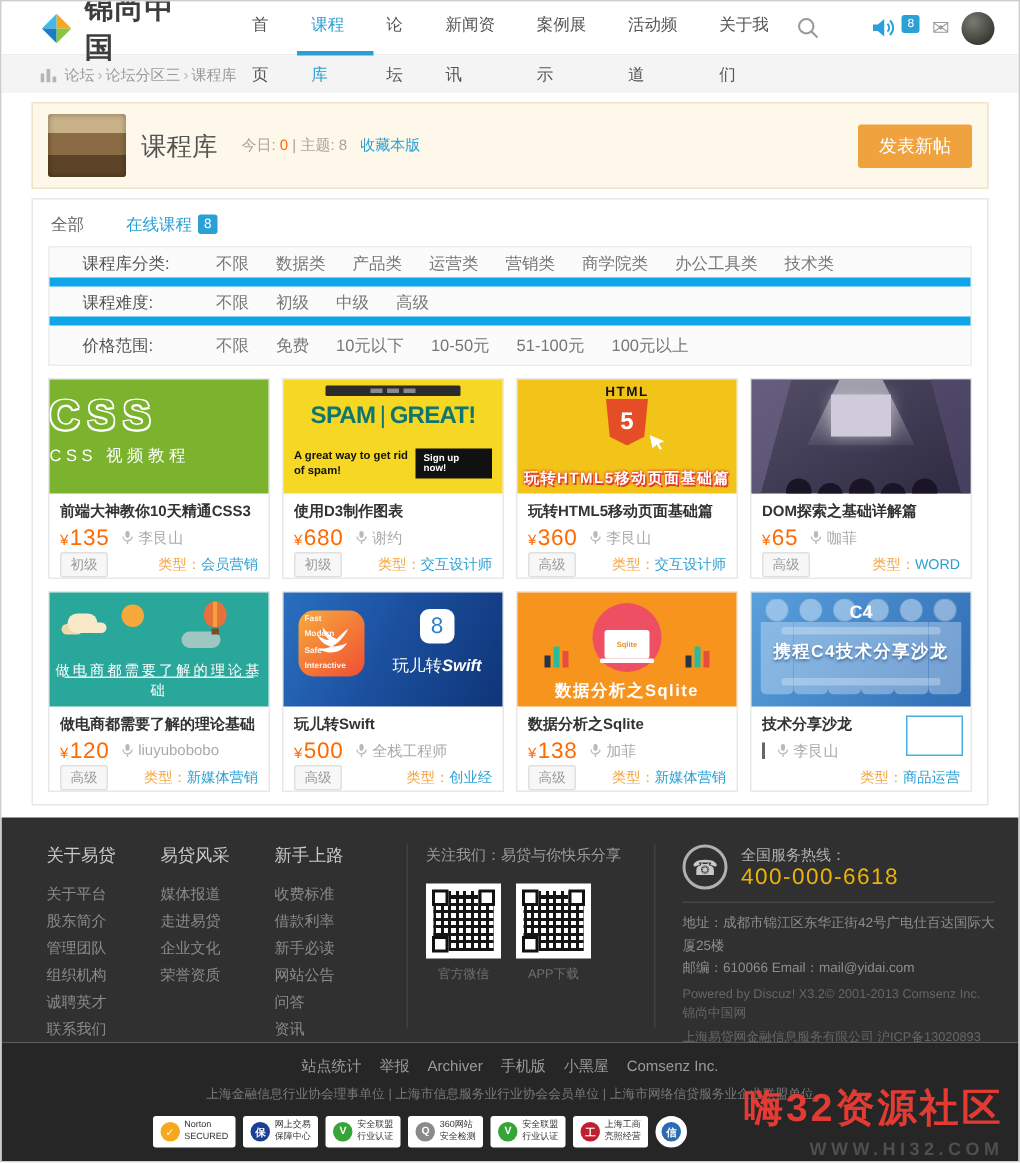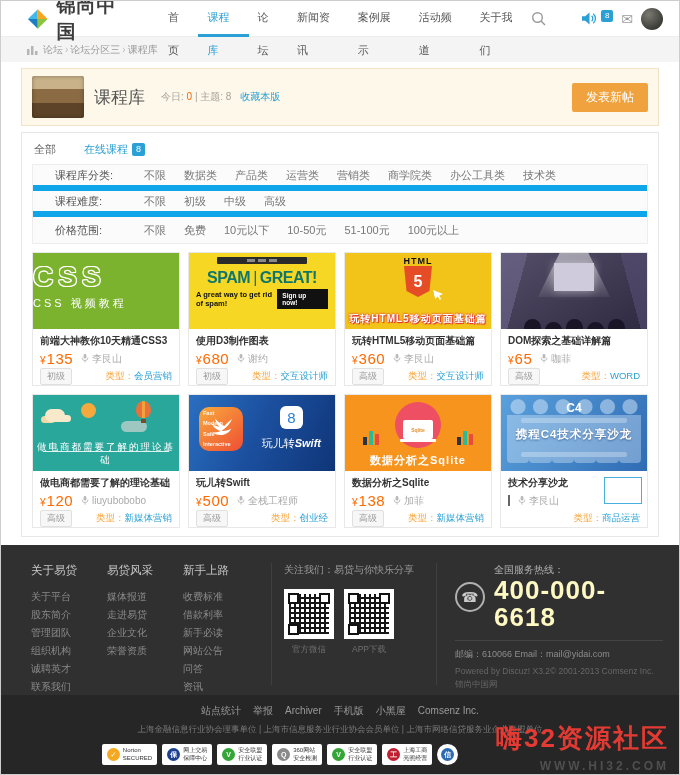--- a/index.html
+++ b/index.html
@@ -71,21 +71,21 @@
 .cover-css{background:#7cb32e;text-align:left;padding-top:8px}
 .css-big{font-size:28px;font-weight:bold;letter-spacing:5px;color:#7cb32e;
  text-shadow:-1px -1px 0 #fff,1px -1px 0 #fff,-1px 1px 0 #fff,1px 1px 0 #fff,0 -1px 0 #fff,0 1px 0 #fff,-1px 0 0 #fff,1px 0 0 #fff}
 .css-sub{font-size:11px;color:#fff;letter-spacing:3px;margin-top:3px}
 
 .cover-spam{background:#f6d723}
 .spam-topbar{width:62%;margin:4px auto 0;height:7px;background:#2b2b2b;border-radius:1px;display:flex;align-items:center;justify-content:center;gap:3px}
 .spam-topbar i{width:8px;height:3px;background:#8a8a8a}
 .spam-main{font-size:16px;font-weight:bold;color:#0f766e;text-align:center;margin-top:5px;letter-spacing:-.5px}
 .spam-sep{margin:0 3px;font-weight:normal}
-.spam-row{display:flex;align-items:flex-end;padding:0 7px;margin-top:2px;gap:5px}
+.spam-row{display:flex;align-items:center;padding:0 7px;margin-top:12px;gap:5px}
 .spam-tag{font-size:7.5px;font-weight:bold;color:#111;line-height:1.3;width:58%}
 .spam-btn{background:#111;color:#fff;font-size:6.5px;padding:3px 5px;font-weight:bold;cursor:pointer}
 
 .cover-html5{background:#f2c319;text-align:center}
 .h5-word{font-size:9px;font-weight:bold;color:#111;margin-top:3px;letter-spacing:1px}
 .h5-shield{width:28px;height:31px;margin:0 auto;background:#e44d26;clip-path:polygon(0 0,100% 0,91% 81%,50% 100%,9% 81%);display:flex;align-items:center;justify-content:center}
 .h5-shield span{color:#fff;font-size:16px;font-weight:bold}
 .h5-cursor{position:absolute;right:48px;top:36px;width:9px;height:11px;background:#fff;clip-path:polygon(0 0,100% 55%,55% 62%,72% 100%,50% 100%,40% 66%,0 82%);transform:rotate(-12deg)}
 .h5-caption{position:absolute;bottom:3px;width:100%;font-size:10px;font-weight:bold;color:#fff;letter-spacing:1px;text-shadow:0 0 2px #e23b2e,0 0 2px #e23b2e,1px 1px 0 #e23b2e}
 
@@ -149,21 +149,21 @@
 .qr-inner{width:100%;height:100%;background-image:repeating-linear-gradient(0deg,#151515 0 2px,transparent 2px 5px),repeating-linear-gradient(90deg,#151515 0 2px,transparent 2px 5px)}
 .qr i{position:absolute;width:11px;height:11px;border:2px solid #111;background:#fff}
 .qr i:nth-child(2){left:4px;top:4px}
 .qr i:nth-child(3){right:4px;top:4px}
 .qr i:nth-child(4){left:4px;bottom:4px}
 .qr-label{font-size:8.5px;color:#6f6f6f;margin-top:5px}
 .f-hotline{flex:1;padding-left:6px}
 .hot-row{display:flex;align-items:center;gap:9px}
 .phone-circle{width:30px;height:30px;border:2px solid #b0b0b0;border-radius:50%;display:flex;align-items:center;justify-content:center;color:#c9c9c9;font-size:14px;flex-shrink:0}
 .hot-label{font-size:10px;color:#b0b0b0}
-.hot-number{font-size:26px;font-weight:bold;color:#fef9c3;letter-spacing:1px;line-height:1.05}
+.hot-number{font-size:15px;font-weight:normal;color:#eab308;letter-spacing:1px;line-height:1.05}
 .hot-divider{border-top:1px solid #454545;margin:8px 0 6px}
 .f-addr{font-size:9px;color:#8d8d8d;line-height:15px}
 .f-powered{font-size:8.5px;color:#666;line-height:13px;margin-top:3px}
 
 
 .footer-bottom{height:81px;background:#262626;text-align:center;padding-top:9px;position:relative}
 .fb-links{font-size:10px;color:#9a9a9a}
 .fb-link{color:#9a9a9a;margin:0 6px}
 .fb-member{font-size:8.5px;color:#787878;margin-top:6px}
 .fb-badges{display:flex;justify-content:center;gap:5px;margin-top:8px;transform:translateX(-60px)}
@@ -618,20 +618,21 @@
     <div class="f-divider"></div>
     <div class="f-hotline">
       <div class="hot-row">
         <span class="phone-circle">☎</span>
         <span>
           <div class="hot-label">全国服务热线：</div>
           <div class="hot-number">400-000-6618</div>
         </span>
       </div>
       <div class="hot-divider"></div>
+      <div class="f-addr">地址：成都市锦江区东华正街42号广电仕百达国际大厦25楼</div>
       <div class="f-addr">邮编：610066 Email：mail@yidai.com</div>
       <div class="f-powered">Powered by Discuz! X3.2© 2001-2013 Comsenz Inc. 锦尚中国网</div>
       <div class="f-powered">上海易贷网金融信息服务有限公司 沪ICP备13020893号-1</div>
     </div>
   </footer>
 
   <div class="footer-bottom">
     <div class="fb-links"><a class="fb-link">站点统计</a><a class="fb-link">举报</a><a class="fb-link">Archiver</a><a class="fb-link">手机版</a><a class="fb-link">小黑屋</a><a class="fb-link">Comsenz Inc.</a></div>
     <div class="fb-member">上海金融信息行业协会理事单位 | 上海市信息服务业行业协会会员单位 | 上海市网络信贷服务业企业联盟单位</div>
     <div class="fb-badges">

